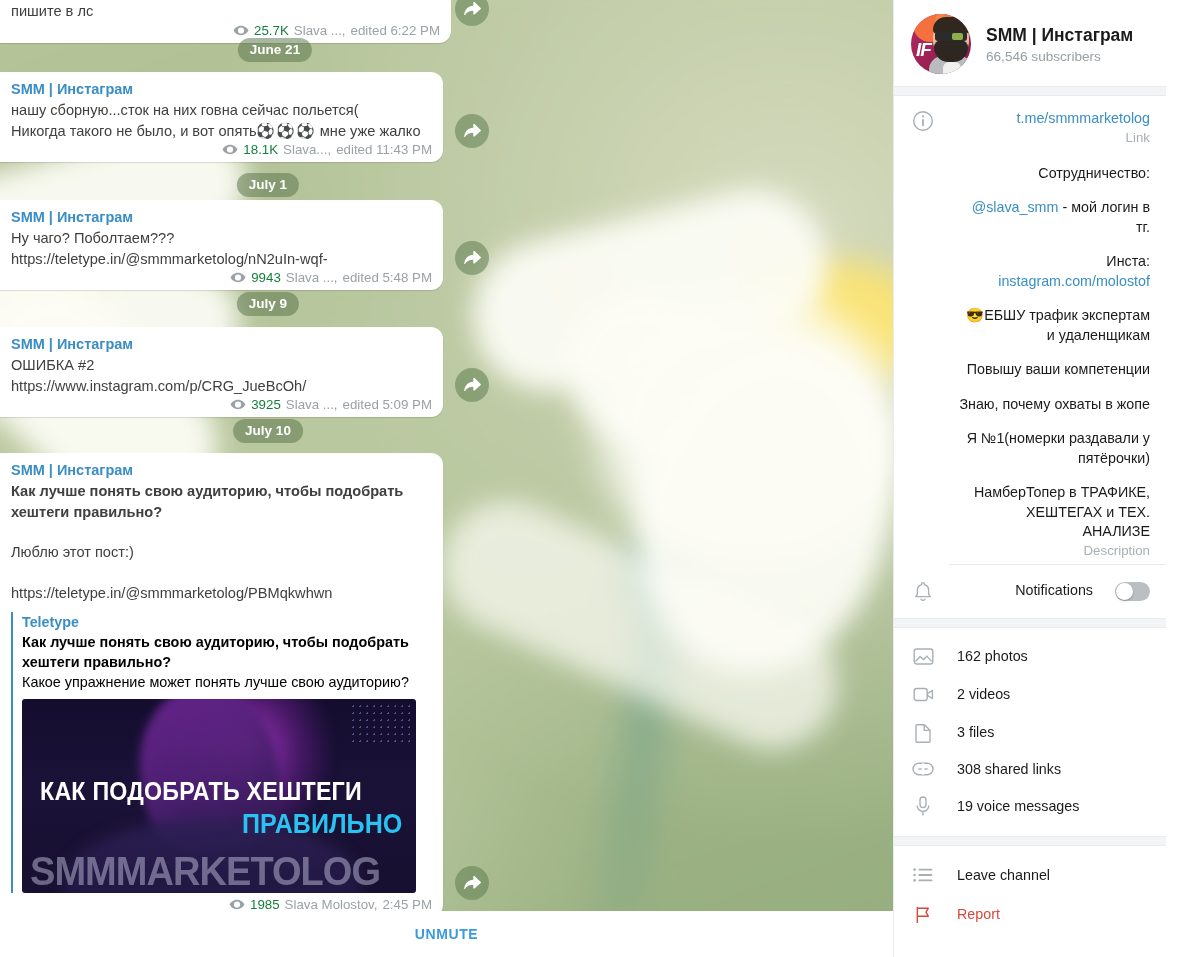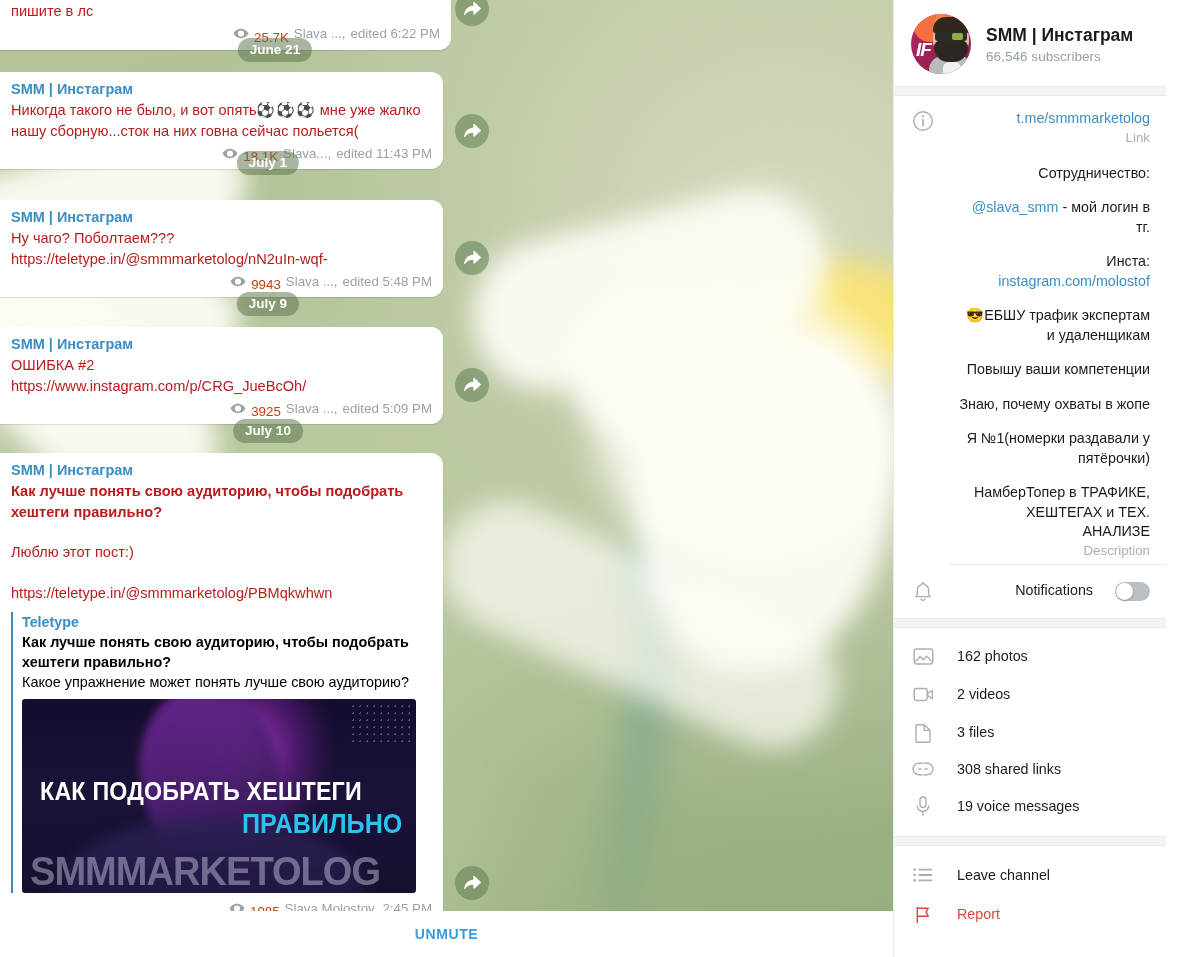--- a/index.html
+++ b/index.html
@@ -62,29 +62,29 @@
   .bubble {
     position: absolute; left: -12px; background: #fff;
     border-radius: 0 12px 12px 0;
     box-shadow: 0 1px 1px rgba(0,0,0,.13);
     padding: 7px 11px 5px 23px;
   }
   .author {
     color: #3a8ec4; font-size: 14.5px; font-weight: bold;
     line-height: 20px; margin-bottom: 1px;
   }
-  .mtext { font-size: 14.6px; line-height: 20.5px; color: #b91c1c; }
+  .mtext { font-size: 14.6px; line-height: 20.5px; color: #404040; }
   .blank { height: 20px; }
   .emoji { font-size: 15px; letter-spacing: 1px; }
 
   .meta {
     display: flex; align-items: center; justify-content: flex-end;
     gap: 5px; color: #9aa2a6; font-size: 13.3px; margin-top: 1px;
   }
-  .meta .views { color: #c2410c; margin-top: 7px; }
+  .meta .views { color: #15803d; }
   .eye { display: inline-block; width: 16px; height: 11px; flex: none; }
 
   
   .date-pill {
     position: absolute; transform: translateX(-50%);
     background: rgba(90,115,75,.52); color: #fff;
     font-size: 13.5px; font-weight: bold;
     padding: 4px 12px 5px; border-radius: 13px;
   }
 
@@ -279,41 +279,41 @@
       <div class="share-btn" style="left:455px; top:-8px;">
         <svg width="17" height="15" viewBox="0 0 17 15">
             <path d="M9.3.6v3.2C4.2 4.3.9 7.4.2 12.3c-.1.6.7.9 1 .4 1.7-2.6 4.3-3.9 8.1-4v3.2c0 .6.7.9 1.2.5l6.2-5.5a.7.7 0 000-1L10.5.1c-.5-.4-1.2-.1-1.2.5z" fill="#fff"></path>
           </svg>
       </div>
 
       <div class="date-pill" style="left:275px; top:38px;">June 21</div>
 
       <div class="bubble" style="top:72px; width:455px;">
         <div class="author">SMM | Инстаграм</div>
+        <div class="mtext">нашу сборную...сток на них говна сейчас польется(</div>
         <div class="mtext"><span>Никогда такого не было, и вот опять</span><span class="emoji">⚽⚽⚽</span><span> мне уже жалко</span></div>
-        <div class="mtext">нашу сборную...сток на них говна сейчас польется(</div>
         <div class="meta">
           <span class="eye">
             <svg viewBox="0 0 16 11" width="16" height="11">
                 <path d="M8 .8C4.4.8 1.6 3.2.6 5.5c1 2.3 3.8 4.7 7.4 4.7s6.4-2.4 7.4-4.7C14.4 3.2 11.6.8 8 .8zm0 7.8a3.1 3.1 0 110-6.2 3.1 3.1 0 010 6.2z" fill="#9aa2a6"></path>
                 <circle cx="8" cy="5.5" r="1.7" fill="#fff"></circle>
               </svg>
           </span>
           <span class="views">18.1K</span>
           <span>Slava...,</span>
           <span>edited 11:43 PM</span>
         </div>
       </div>
       <div class="share-btn" style="left:455px; top:114px;">
         <svg width="17" height="15" viewBox="0 0 17 15">
             <path d="M9.3.6v3.2C4.2 4.3.9 7.4.2 12.3c-.1.6.7.9 1 .4 1.7-2.6 4.3-3.9 8.1-4v3.2c0 .6.7.9 1.2.5l6.2-5.5a.7.7 0 000-1L10.5.1c-.5-.4-1.2-.1-1.2.5z" fill="#fff"></path>
           </svg>
       </div>
 
-      <div class="date-pill" style="left:268px; top:151px;">July 1</div>
+      <div class="date-pill" style="left:268px; top:173px;">July 1</div>
 
       <div class="bubble" style="top:200px; width:455px;">
         <div class="author">SMM | Инстаграм</div>
         <div class="mtext">Ну чаго? Поболтаем???</div>
         <div class="mtext lnk">https://teletype.in/@smmmarketolog/nN2uIn-wqf-</div>
         <div class="meta">
           <span class="eye">
             <svg viewBox="0 0 16 11" width="16" height="11">
                 <path d="M8 .8C4.4.8 1.6 3.2.6 5.5c1 2.3 3.8 4.7 7.4 4.7s6.4-2.4 7.4-4.7C14.4 3.2 11.6.8 8 .8zm0 7.8a3.1 3.1 0 110-6.2 3.1 3.1 0 010 6.2z" fill="#9aa2a6"></path>
                 <circle cx="8" cy="5.5" r="1.7" fill="#fff"></circle>

